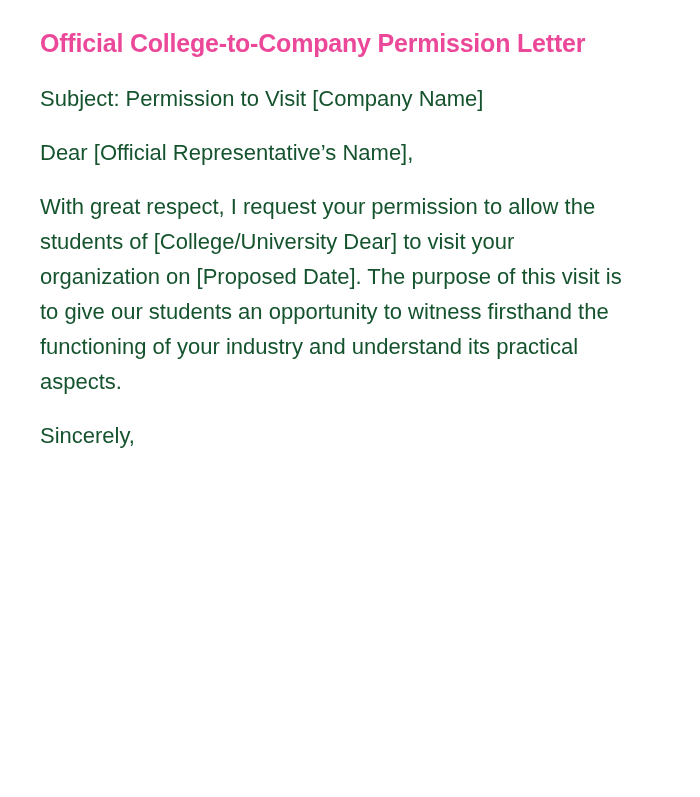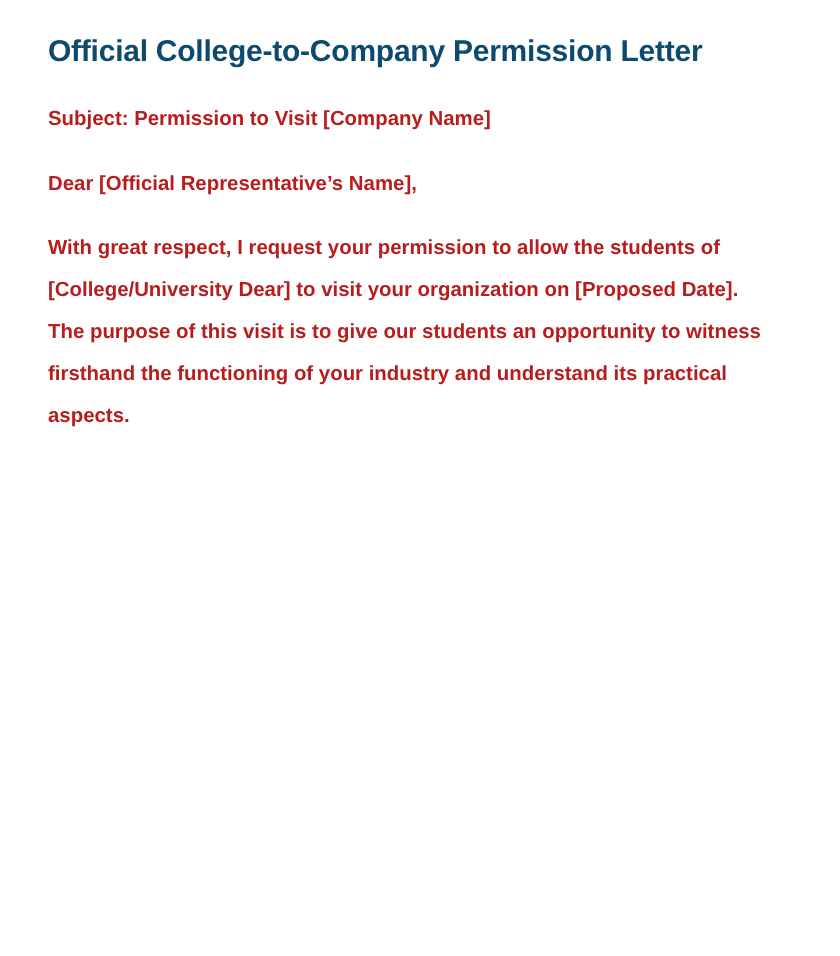--- a/index.html
+++ b/index.html
@@ -19,41 +19,42 @@
     width: 700px;
     height: 797px;
     padding: 20px 60px 0 40px;
     background: #ffffff;
   }
   .doc-title {
     font-size: 25px;
     font-weight: bold;
     line-height: 1.25;
     letter-spacing: -0.2px;
-    color: #0c4a6e;
+    color: #ec4899;
     margin: 8px 0 22px 0;
   }
   .para {
-    font-size: 17px;
+    font-size: 22px;
     line-height: 35px;
-    color: #b91c1c;
+    color: #14532d;
     margin: 0 0 19px 0;
-    font-weight: 700;
+    font-weight: 400;
   }
 </style>
 </head>
 <body>
 
 <div class="page">
 
   <h1 class="doc-title">Official College-to-Company Permission Letter</h1>
 
   <p class="para">Subject: Permission to Visit [Company Name]</p>
 
   <p class="para">Dear [Official Representative’s Name],</p>
 
   <p class="para">With great respect, I request your permission to allow the students of [College/University Dear] to visit your organization on [Proposed Date]. The purpose of this visit is to give our students an opportunity to witness firsthand the functioning of your industry and understand its practical aspects.</p>
 
 
 
+  <p class="para">Sincerely,</p>
 
 
 </div>
 
 </body></html>

